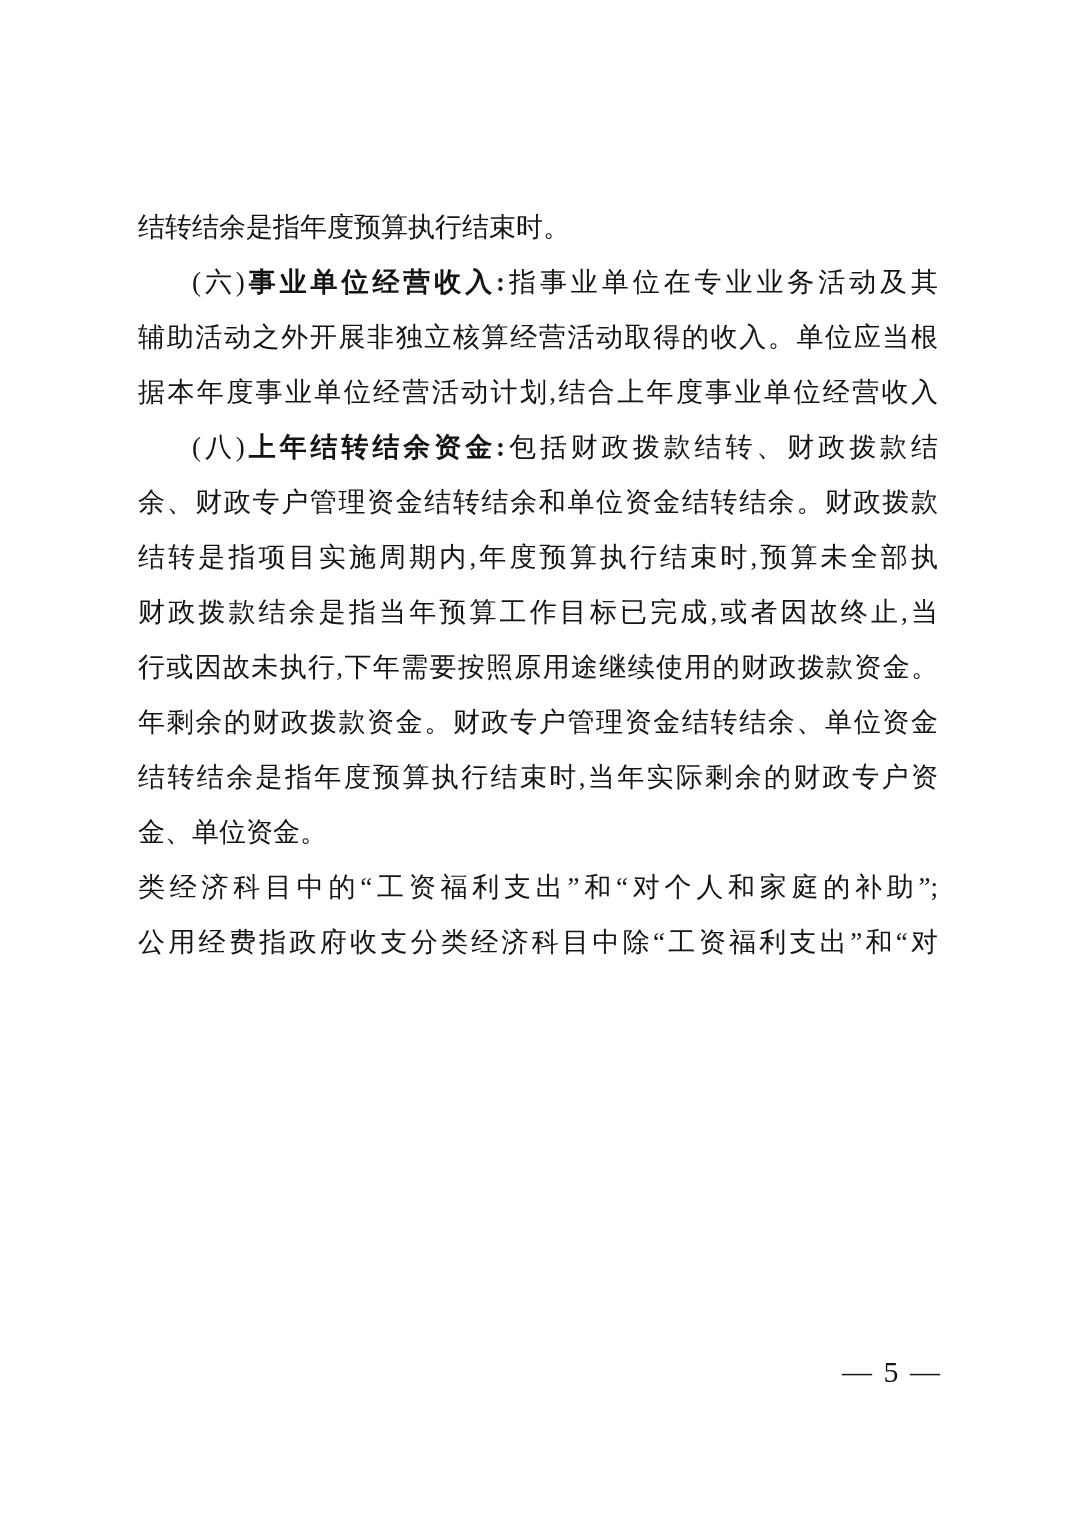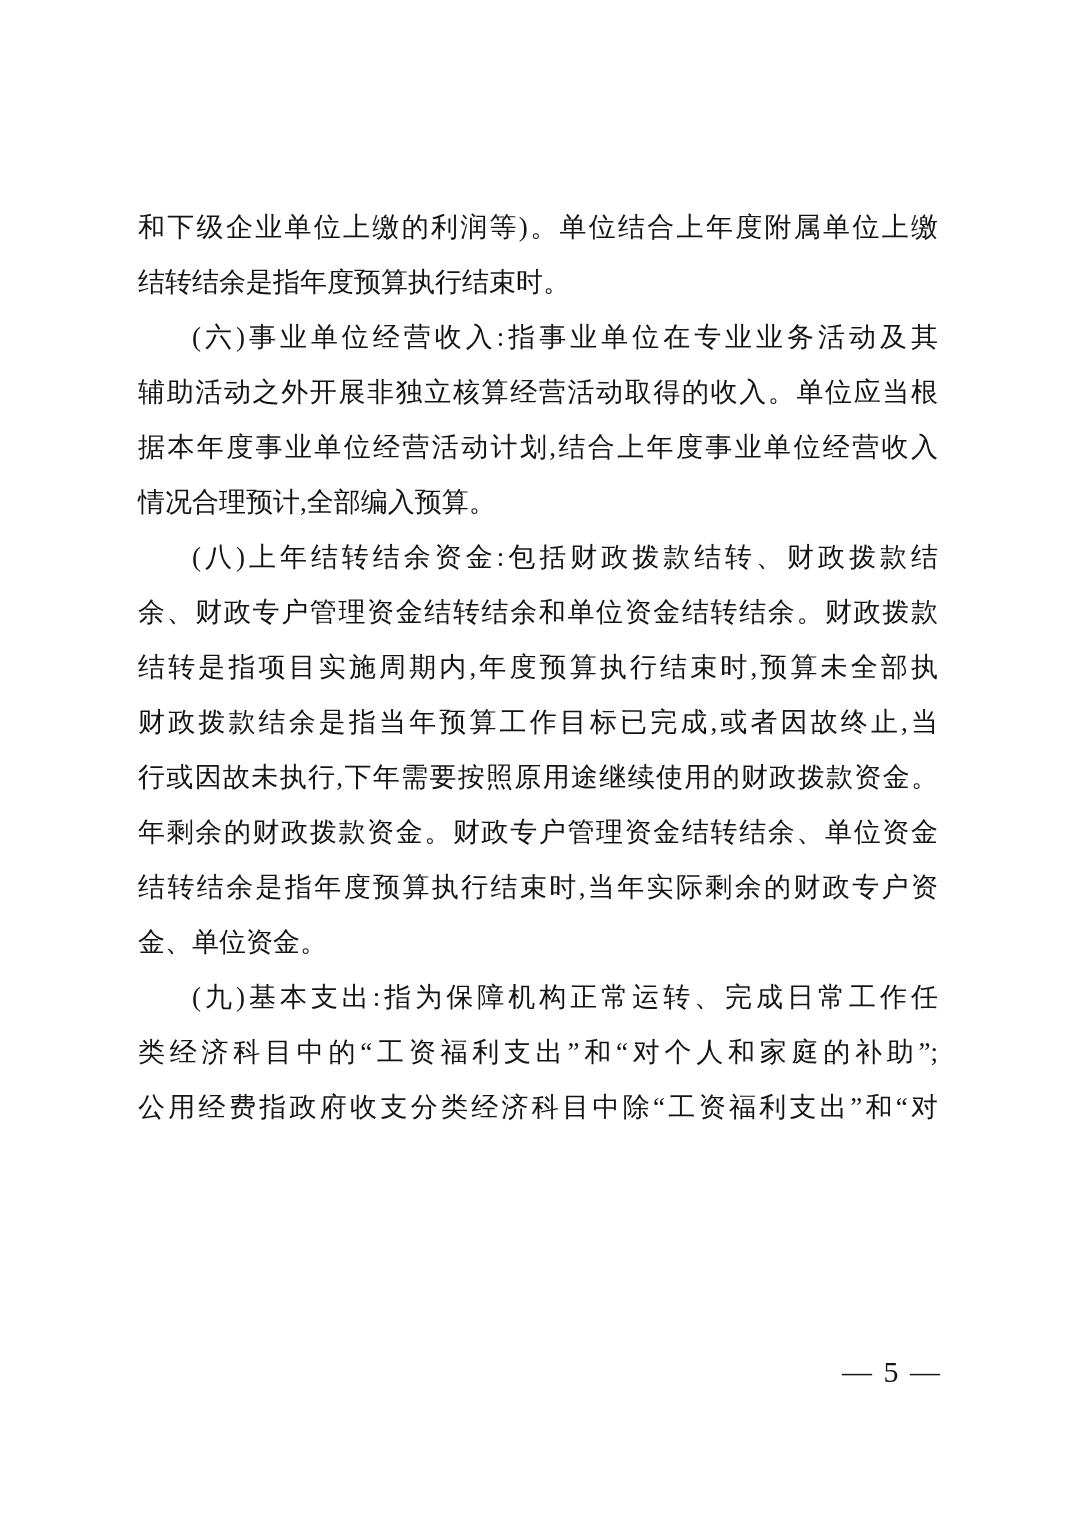--- a/index.html
+++ b/index.html
@@ -33,50 +33,47 @@
   }
   
   .ln.fill {
     text-align-last: justify;
   }
   
   .ln.indent {
     text-indent: 2em;
   }
   .b {
-    font-weight: normal;
+    font-weight: bold;
   }
   .page-footer {
     position: absolute;
     top: 1352px;
     right: 132px;
     font-size: 30px;
     line-height: 40px;
     color: #141414;
     letter-spacing: 2px;
   }
 </style>
 </head>
 <body>
 
 <main class="doc-body">
-  <p class="ln fill">和下级企业单位上缴的利润等)。单位结合上年度附属单位上缴</p>
   <p class="ln">结转结余是指年度预算执行结束时。</p>
   <p class="ln fill indent"><span>(六)</span><span class="b">事业单位经营收入:</span><span>指事业单位在专业业务活动及其</span></p>
   <p class="ln fill">辅助活动之外开展非独立核算经营活动取得的收入。单位应当根</p>
   <p class="ln fill">据本年度事业单位经营活动计划,结合上年度事业单位经营收入</p>
-  <p class="ln">情况合理预计,全部编入预算。</p>
   <p class="ln fill indent"><span>(八)</span><span class="b">上年结转结余资金:</span><span>包括财政拨款结转、财政拨款结</span></p>
   <p class="ln fill">余、财政专户管理资金结转结余和单位资金结转结余。财政拨款</p>
   <p class="ln fill">结转是指项目实施周期内,年度预算执行结束时,预算未全部执</p>
   <p class="ln fill">财政拨款结余是指当年预算工作目标已完成,或者因故终止,当</p>
   <p class="ln fill">行或因故未执行,下年需要按照原用途继续使用的财政拨款资金。</p>
   <p class="ln fill">年剩余的财政拨款资金。财政专户管理资金结转结余、单位资金</p>
   <p class="ln fill">结转结余是指年度预算执行结束时,当年实际剩余的财政专户资</p>
   <p class="ln">金、单位资金。</p>
-  <p class="ln fill indent"><span>(九)</span><span class="b">基本支出:</span><span>指为保障机构正常运转、完成日常工作任</span></p>
   <p class="ln fill">类经济科目中的“工资福利支出”和“对个人和家庭的补助”;</p>
   <p class="ln fill">公用经费指政府收支分类经济科目中除“工资福利支出”和“对</p>
 </main>
 
 <footer class="page-footer">
   <span>— 5 —</span>
 </footer>
 
 </body></html>

